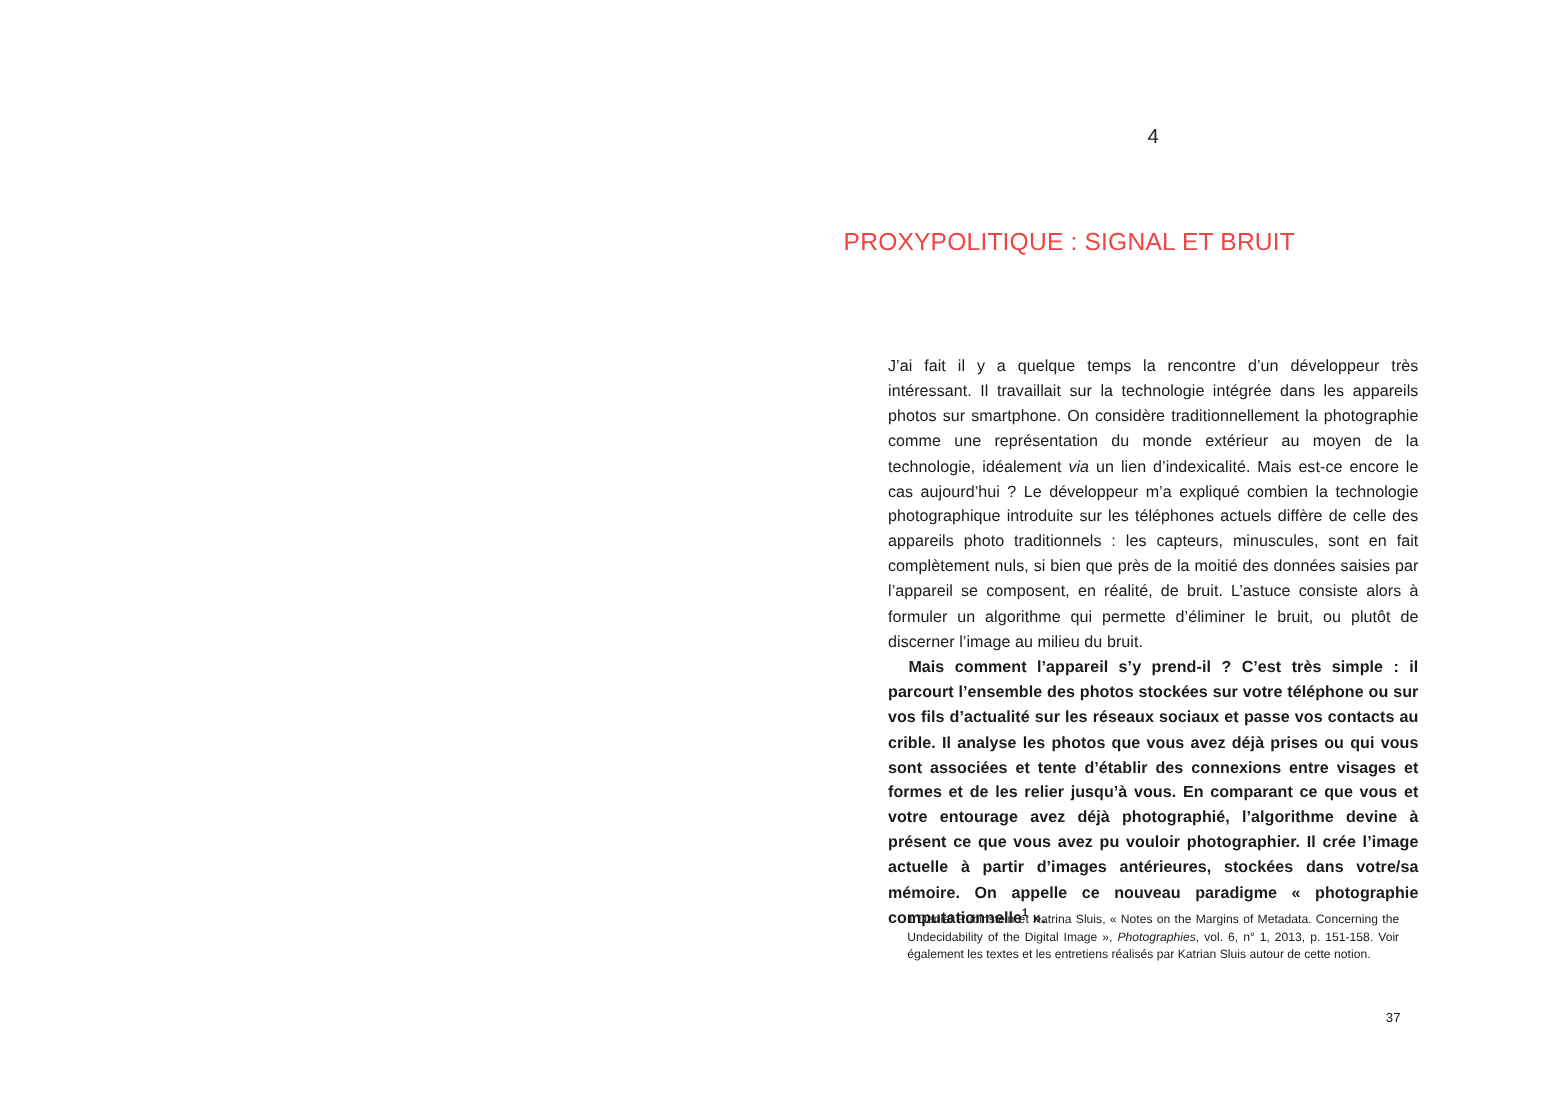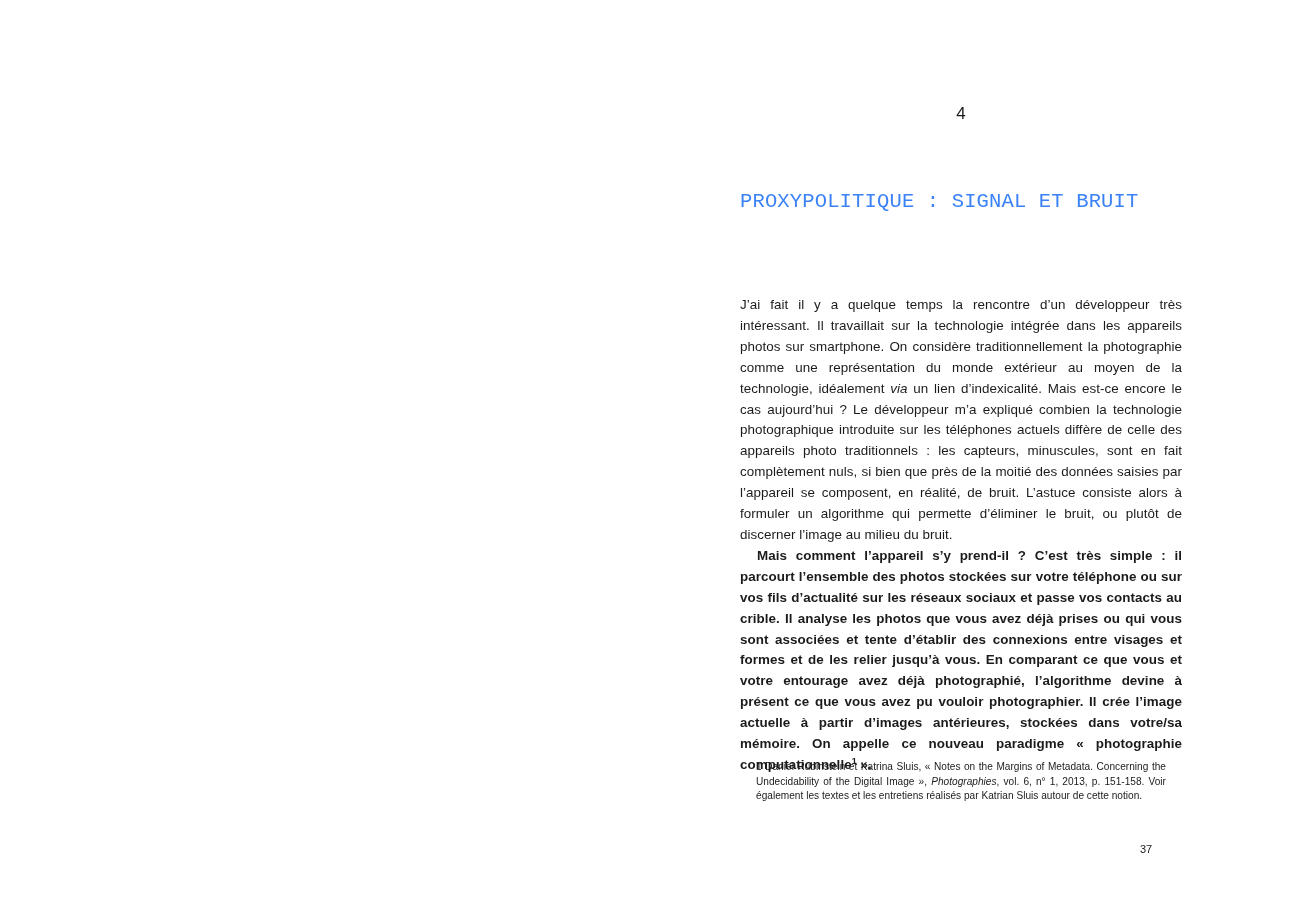--- a/index.html
+++ b/index.html
@@ -27,29 +27,28 @@
     left: 740px;
     top: 104px;
     width: 442px;
     text-align: center;
     font-size: 17px;
     color: #1b1b1b;
     letter-spacing: 0.2px;
   }
   .chapter-title {
     position: absolute;
-    left: 740px;
+    left: 703px;
     top: 176px;
     width: 442px;
     font-size: 20.5px;
     font-weight: 400;
     letter-spacing: 0.15px;
-    color: #3b82f6;
+    color: #ef4444;
     white-space: nowrap;
-    font-family: Liberation Mono, monospace;
   }
   .body-text {
     position: absolute;
     left: 740px;
     top: 272px;
     width: 442px;
     font-size: 13.4px;
     line-height: 20.9px;
     text-align: justify;
     color: #1b1b1b;
@@ -86,21 +85,21 @@
     margin: 16px;
   }
   .footnote i {
     font-style: italic;
   }
   .page-number {
     position: absolute;
     left: 1140px;
     top: 843px;
     width: 42px;
-    text-align: left;
+    text-align: center;
     font-size: 11px;
     color: #1b1b1b;
   }
 </style>
 </head>
 <body>
 
 <div class="page">
 
   <div class="chapter-number">4</div>

